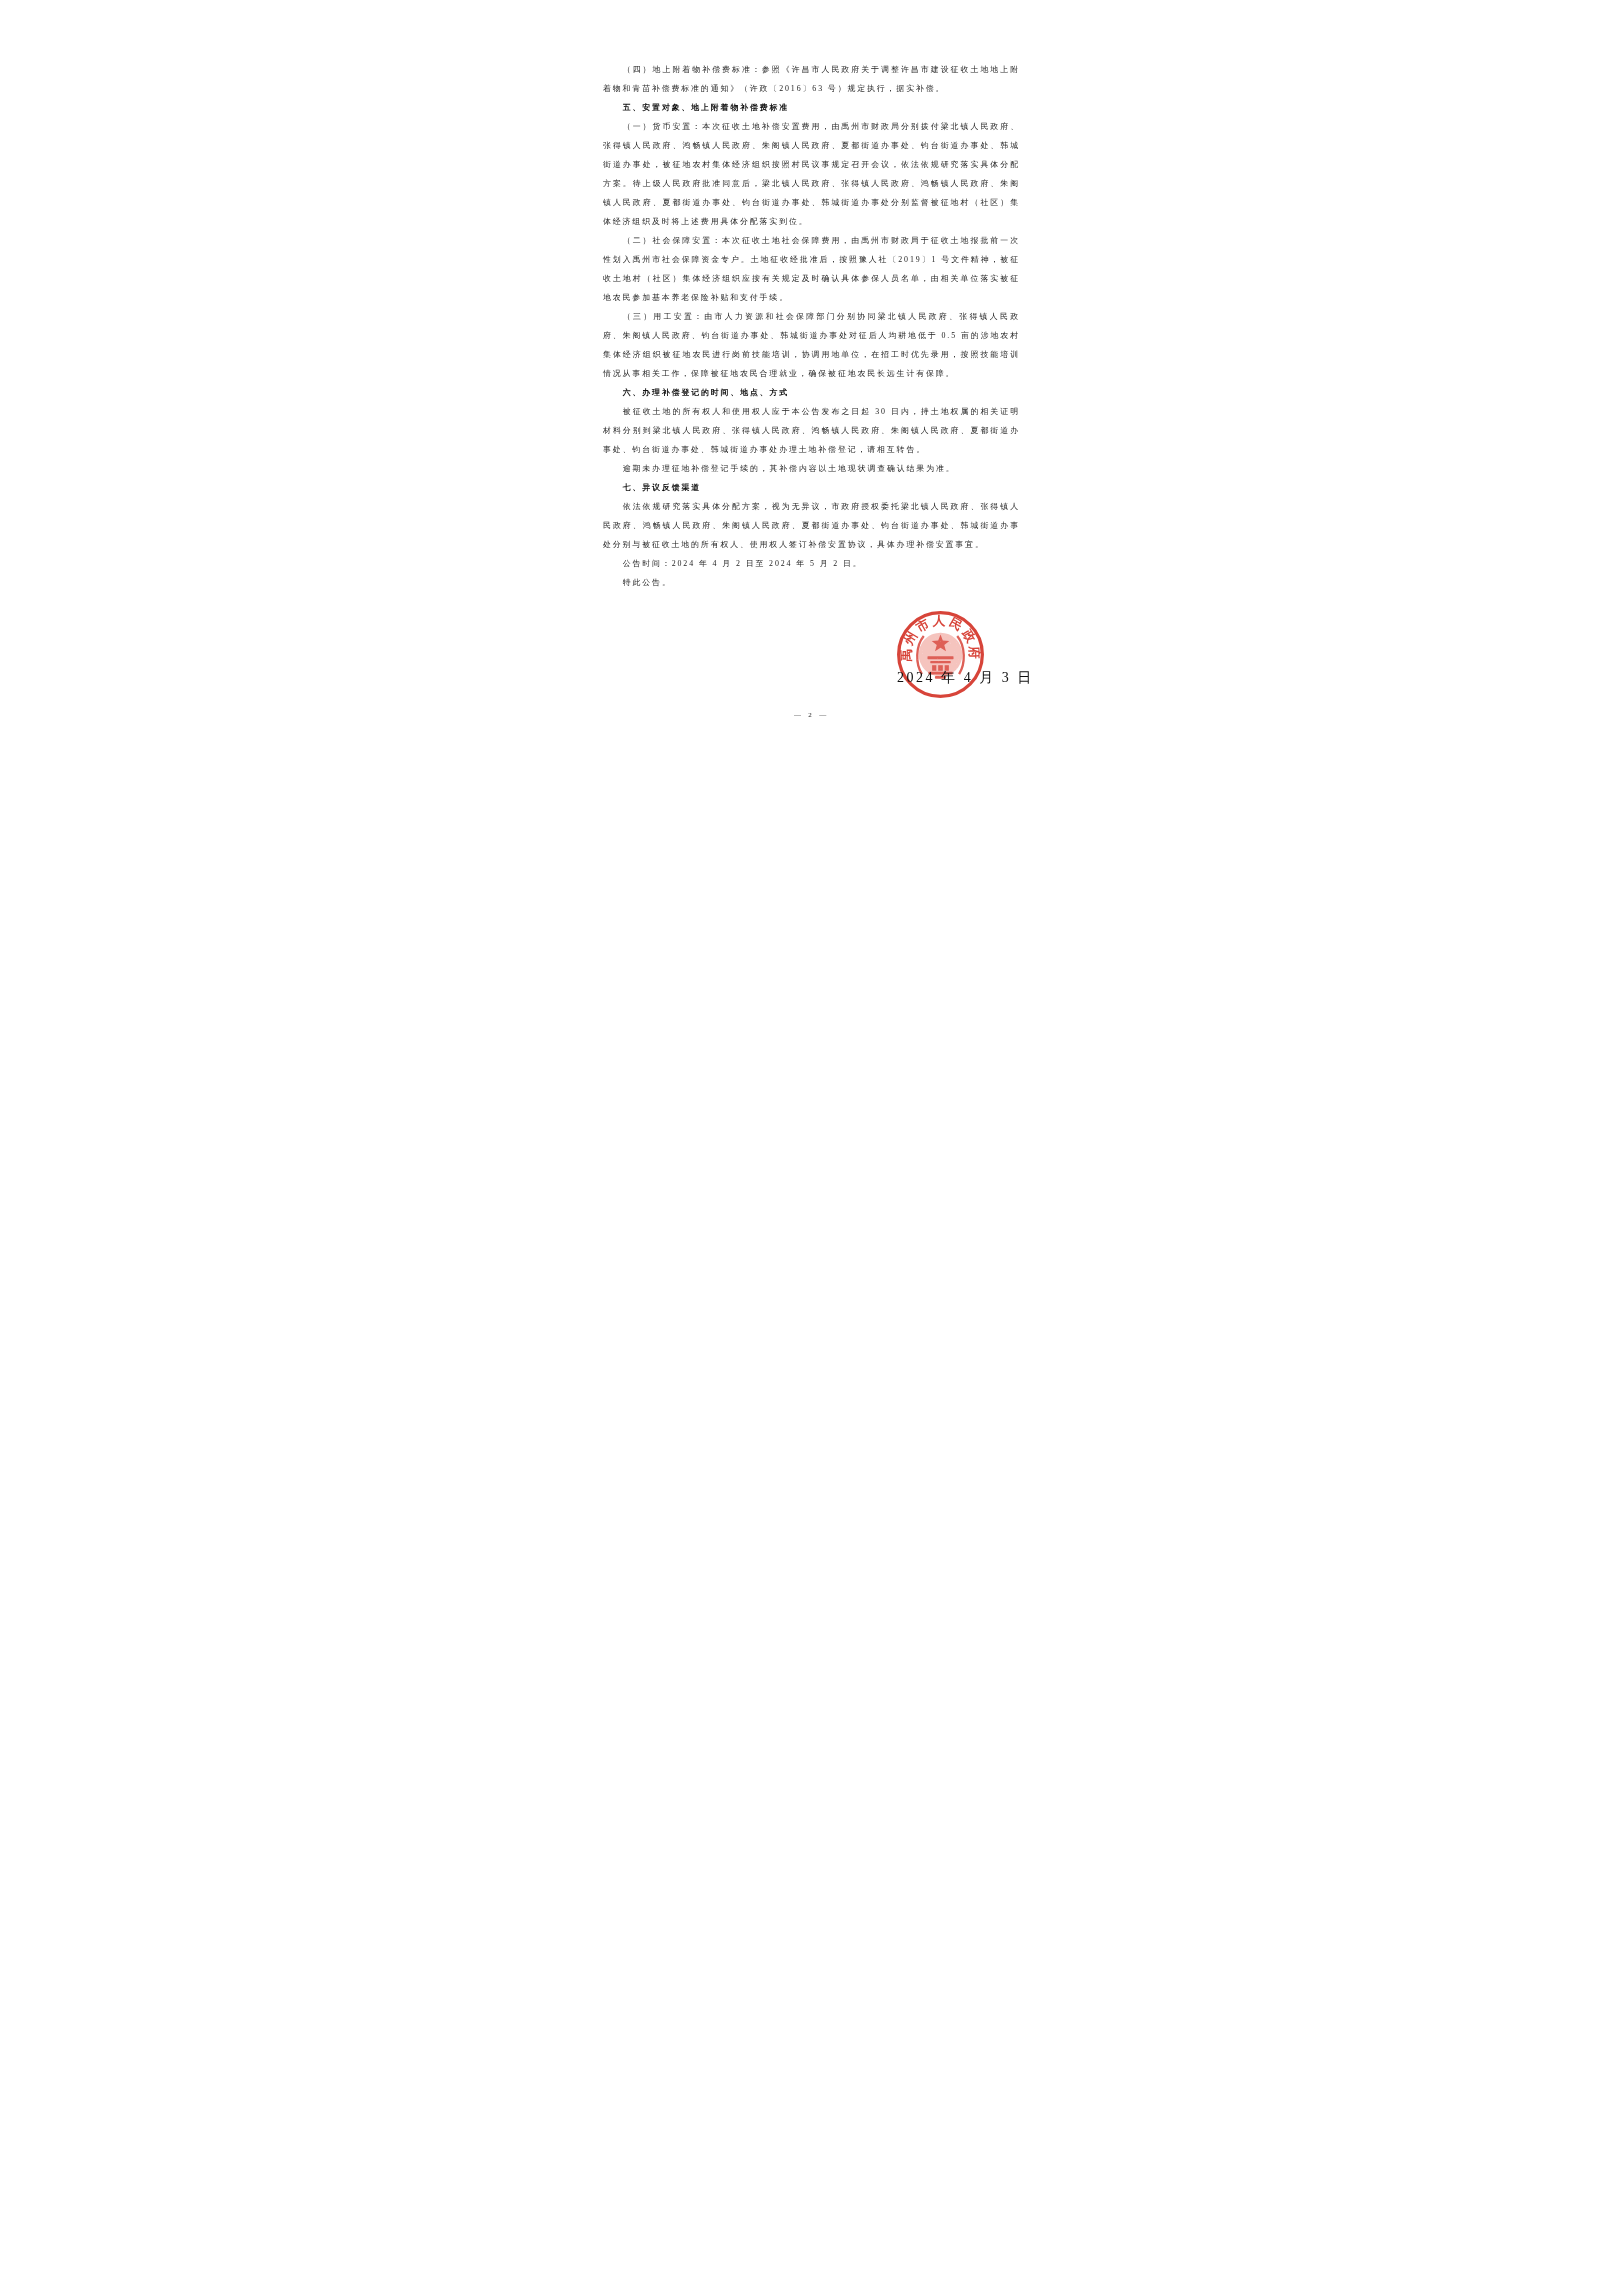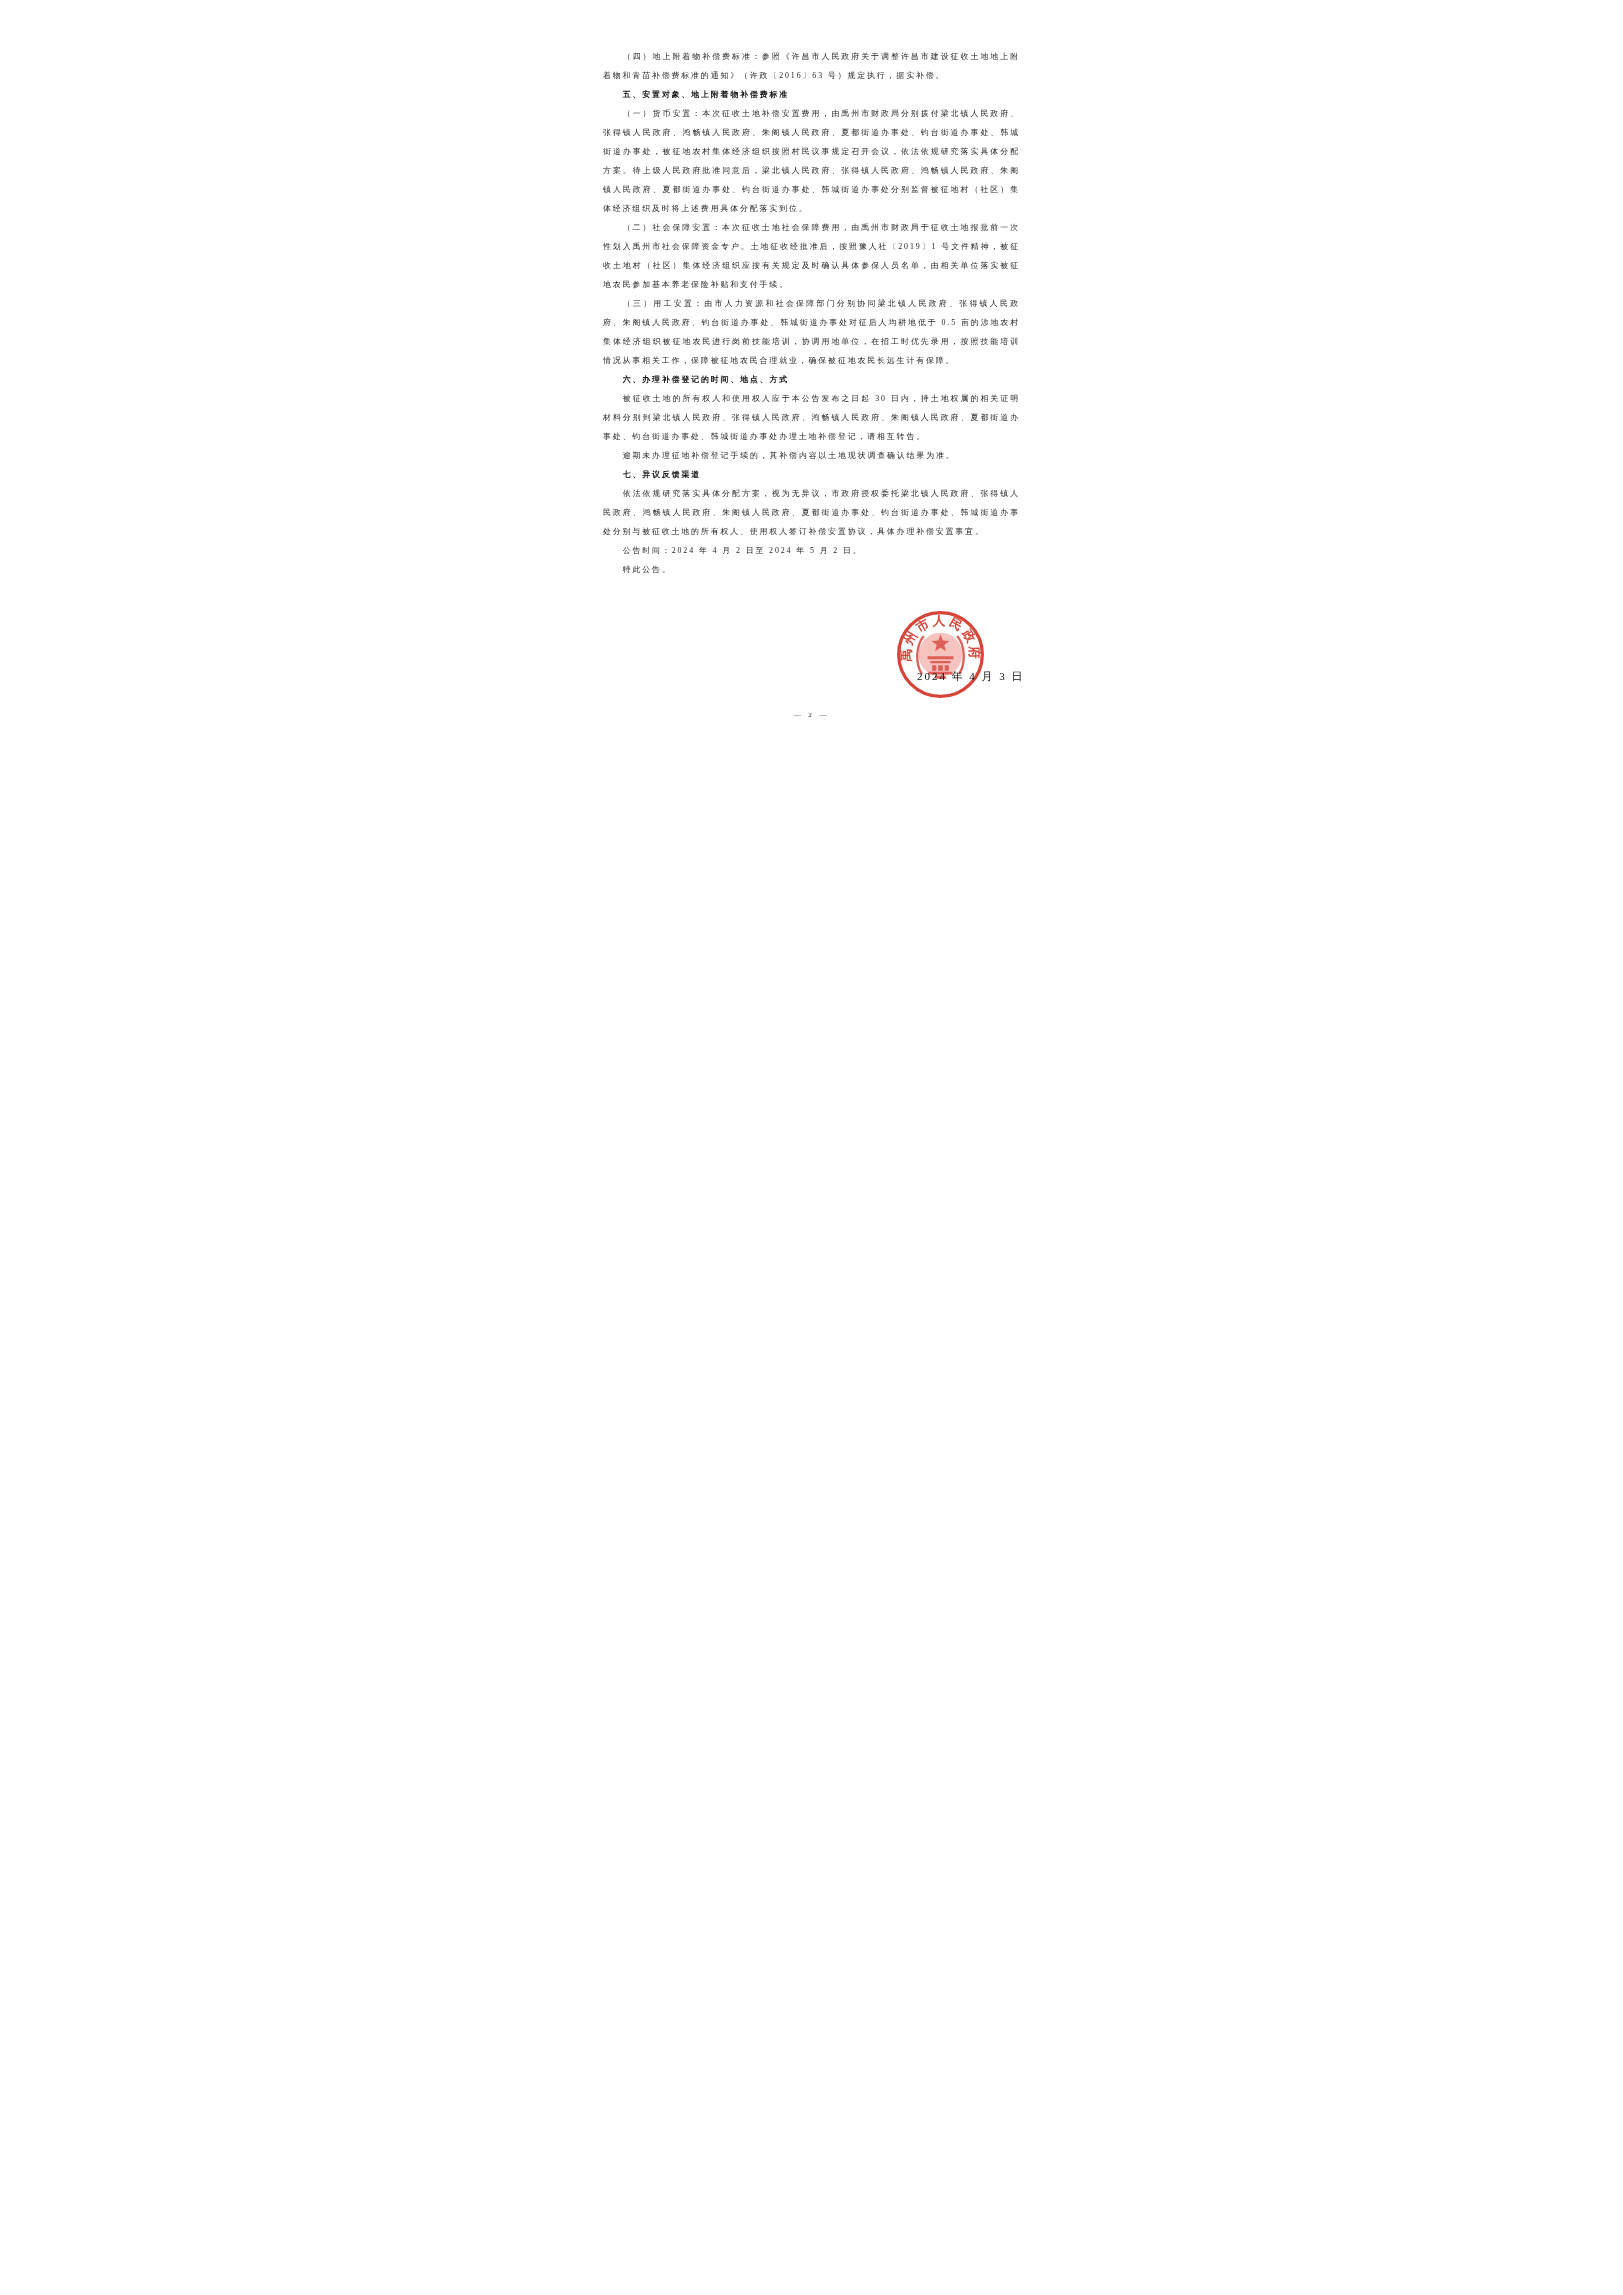--- a/index.html
+++ b/index.html
@@ -7,21 +7,21 @@
   .page{
     position:relative;
     width:541px;height:765px;
     margin:0 auto;
     background:#ffffff;
     overflow:hidden;
     color:#1d1d1d;
   }
   .content{
     position:absolute;
-    left:62px;top:47px;width:417px;
+    left:62px;top:60px;width:417px;
   }
   .content p,.content h3{
     margin:0;padding:0;
     font-size:7.9px;
     line-height:19px;
     letter-spacing:0.24em;
     text-align:justify;
     text-indent:2.5em;
     font-weight:400;
     color:#1d1d1d;
@@ -32,22 +32,22 @@
   }
   .stamp{
     position:absolute;
     left:353px;top:608px;
     width:93px;height:93px;
     opacity:0.93;
     z-index:2;
   }
   .issue-date{
     position:absolute;
-    left:376px;top:669px;
-    font-size:11px;
+    left:356px;top:669px;
+    font-size:14px;
     letter-spacing:0.18em;
     color:#101010;
     z-index:3;
     white-space:nowrap;
   }
   .footer{
     position:absolute;
     left:0;top:711px;width:100%;
     text-align:center;
     font-size:7px;

